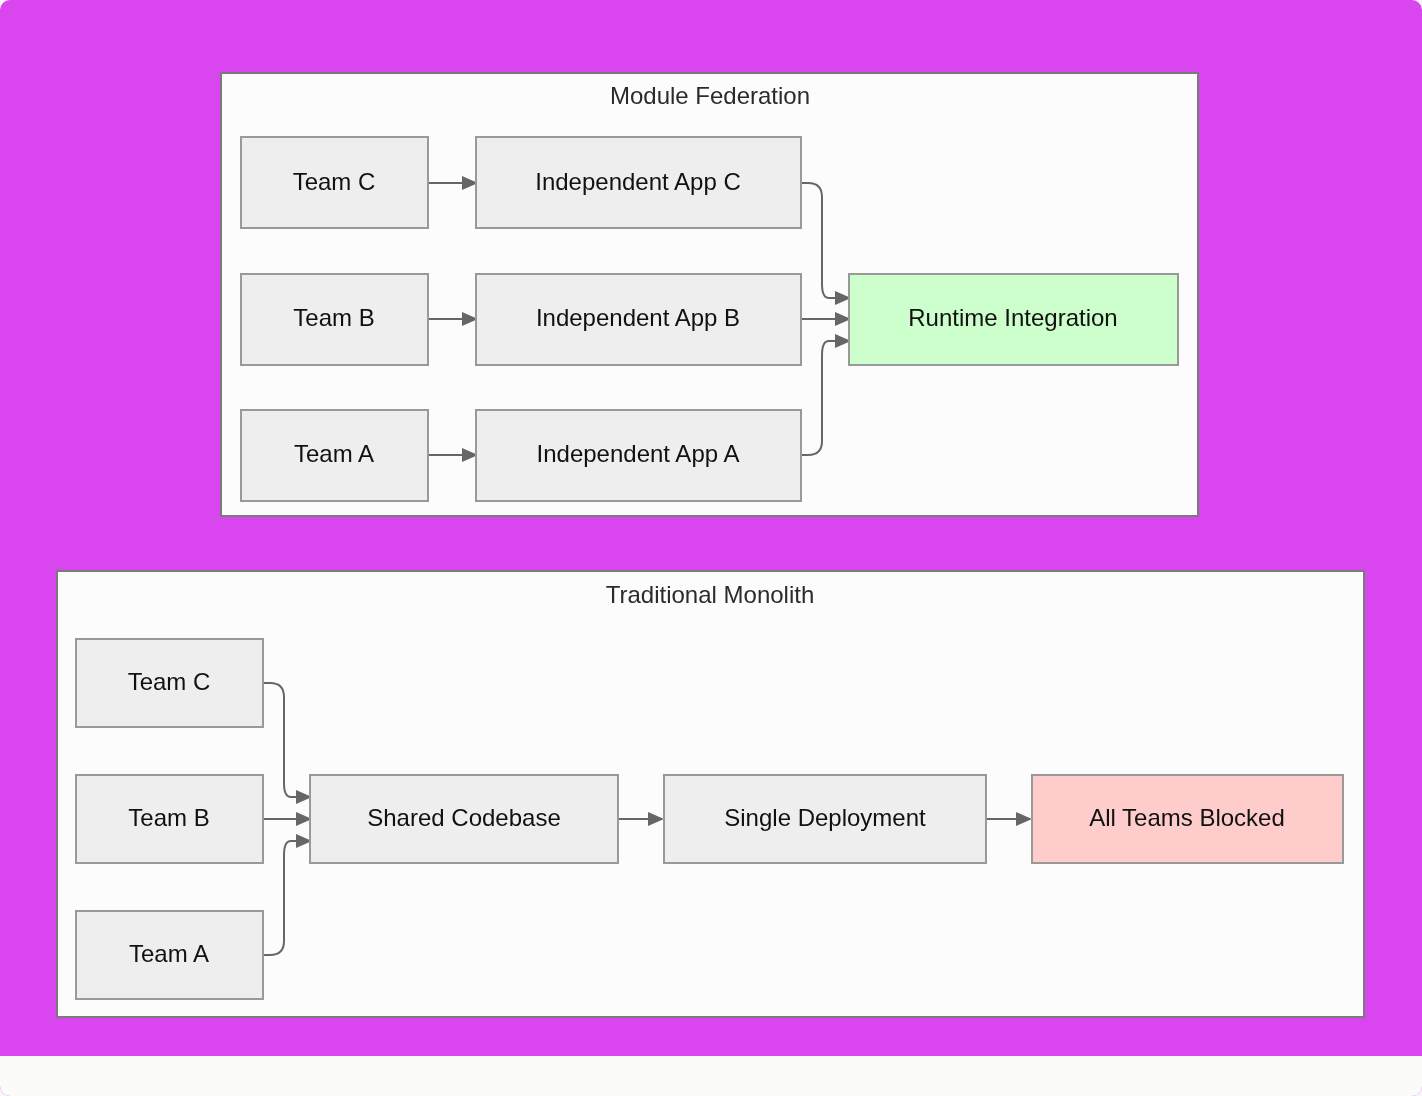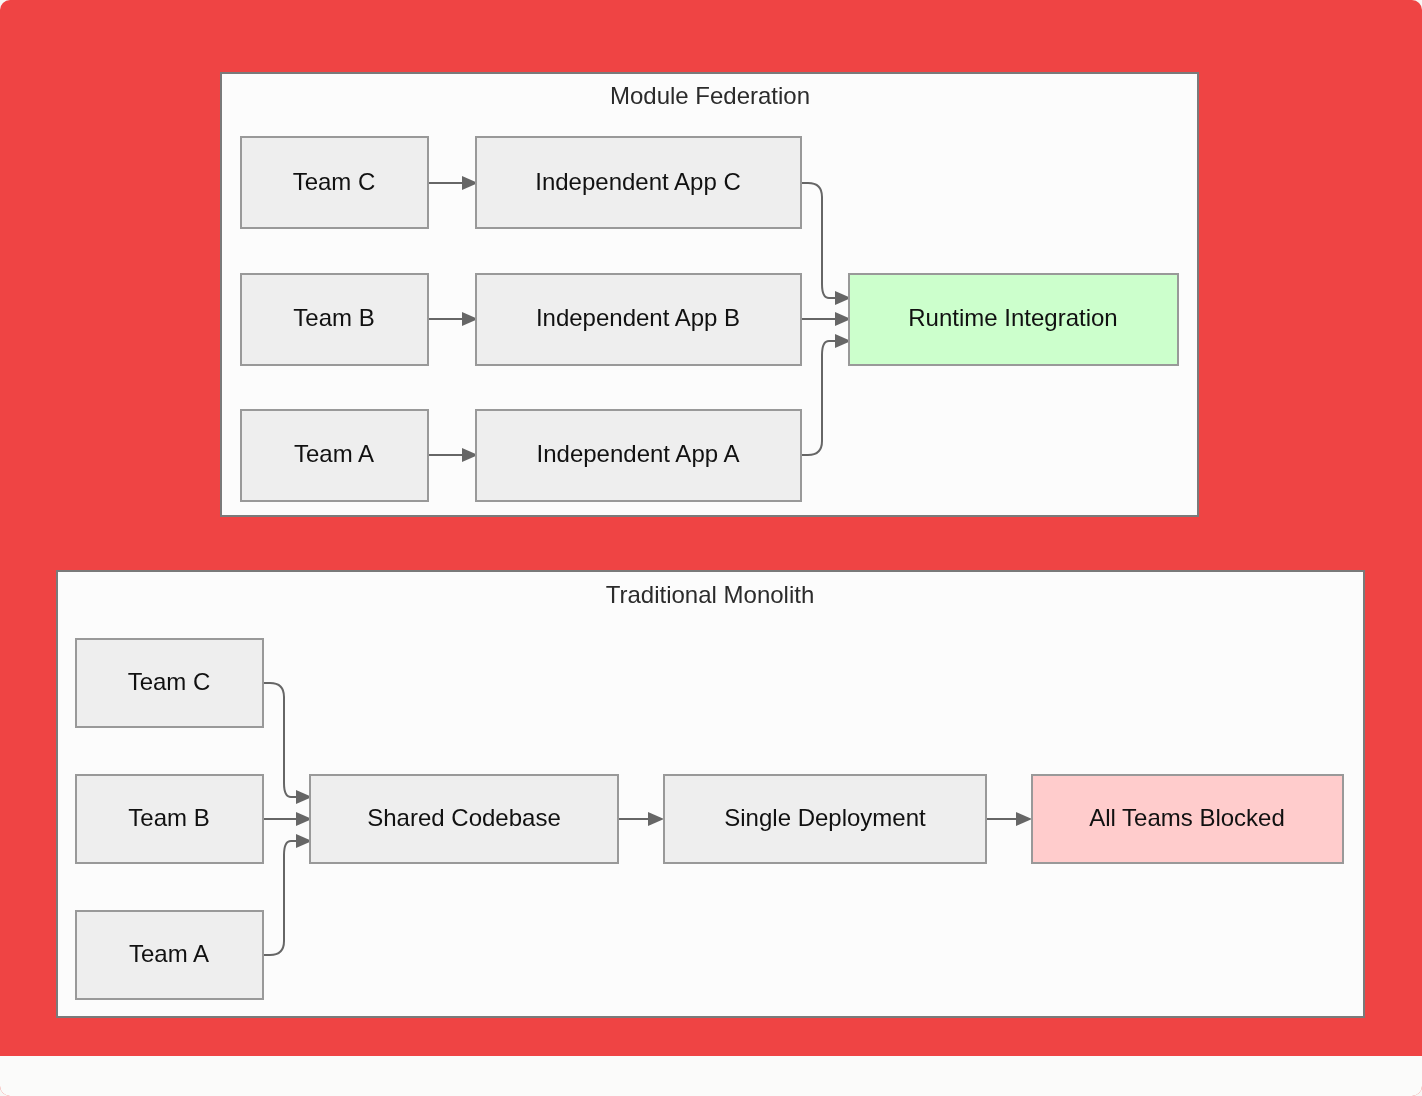--- a/index.html
+++ b/index.html
@@ -11,21 +11,21 @@
     width: 1422px;
     height: 1096px;
     background: #f7f7f5;
     font-family: "Liberation Sans", sans-serif;
     overflow: hidden;
   }
   #page {
     position: relative;
     width: 1422px;
     height: 1096px;
-    background: #ef4444;
+    background: #d946ef;
     border-radius: 10px;
     overflow: hidden;
   }
   #page-bottom-strip {
     position: absolute;
     left: 0;
     top: 1056px;
     width: 1422px;
     height: 40px;
     background: #fbfbfa;

